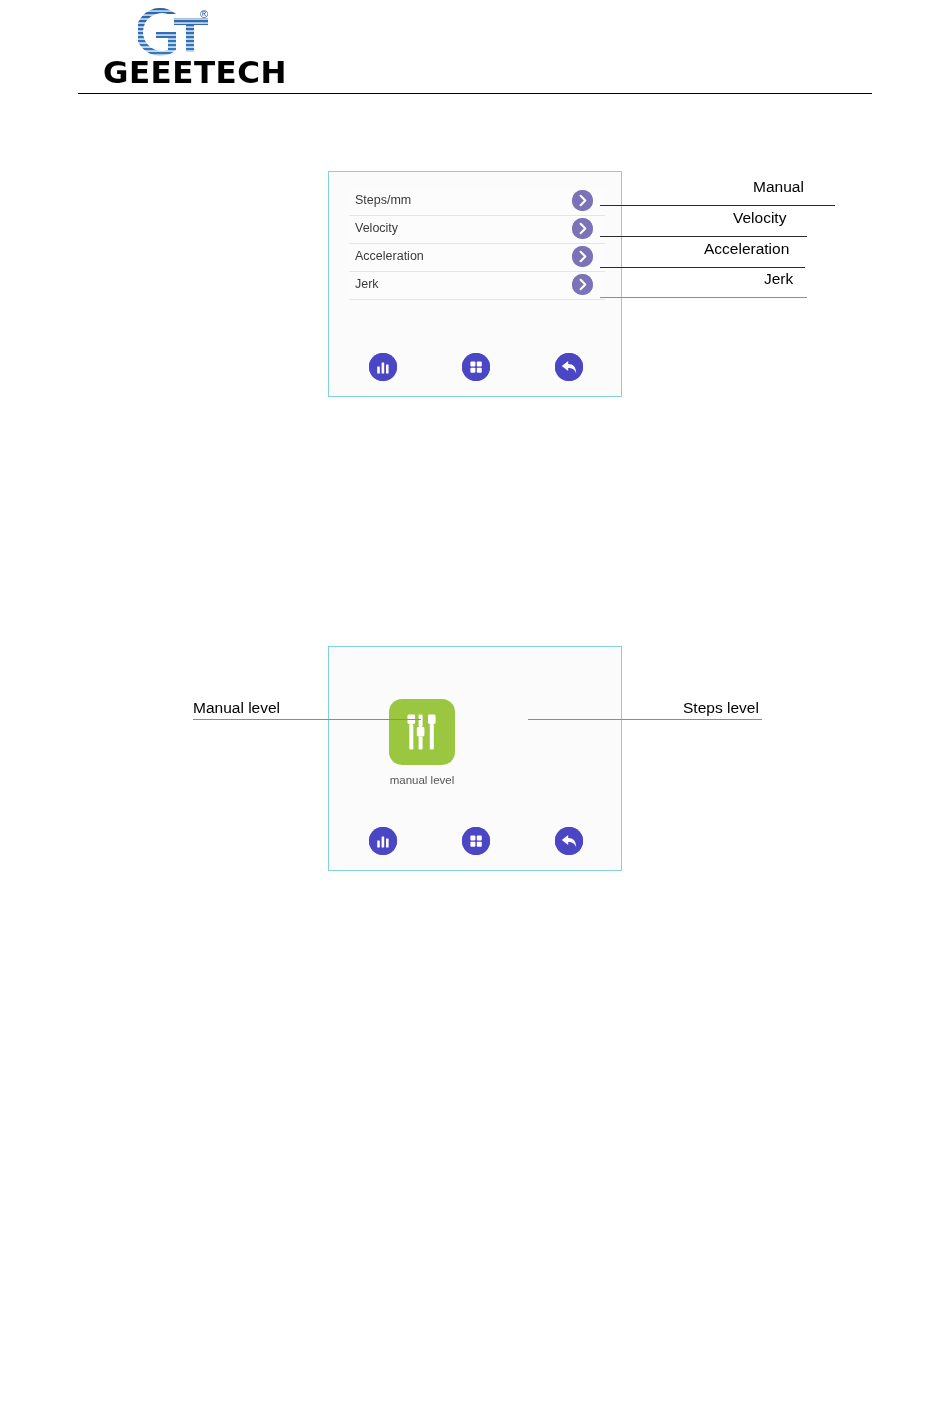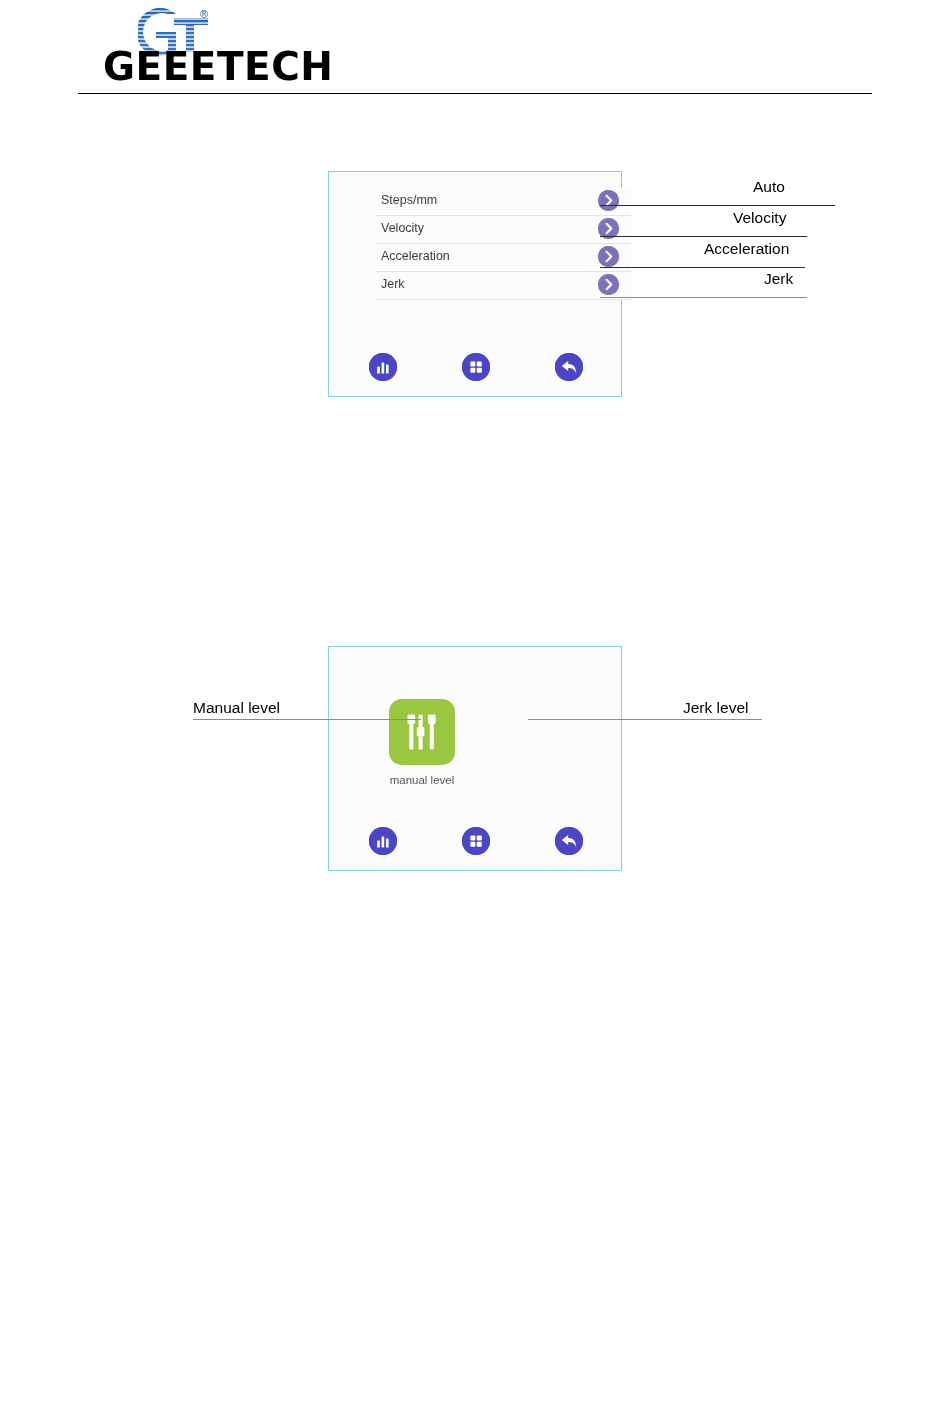--- a/index.html
+++ b/index.html
@@ -40,22 +40,22 @@
     position: absolute;
     left: 62px;
     top: 1px;
     font-size: 11px;
     color: #1b4f9c;
     line-height: 11px;
   }
   #logo-wordmark {
     position: absolute;
     left: -35px;
-    top: 36px;
-    font-size: 39px;
+    top: 46px;
+    font-size: 31px;
     font-weight: bold;
     letter-spacing: 0.5px;
     color: #000000;
     font-family: "DejaVu Sans", sans-serif;
     white-space: nowrap;
   }
   #header-rule {
     position: absolute;
     left: 78px;
     top: 93px;
@@ -83,21 +83,20 @@
     width: 294px;
     height: 225px;
   }
 
   
   #motion-menu-list {
     position: absolute;
     left: 20px;
     top: 16px;
     width: 256px;
-    margin-left: 26px;
   }
   .menu-row {
     position: relative;
     height: 27px;
     border-bottom: 1px solid #e4e4e4;
     background: #fcfcfc;
   }
   .menu-row-label {
     position: absolute;
     left: 6px;
@@ -278,21 +277,21 @@
       <svg width="28" height="28" viewBox="0 0 28 28">
         <circle cx="14" cy="14" r="14" fill="#4b46c4"></circle>
         <path d="M13.2 8.0 L13.2 11.0 C18.2 11.0 21.0 14.0 21.2 20.2 C19.4 15.8 16.8 14.9 13.2 14.9 L13.2 17.9 L6.8 13.0 Z" fill="#ffffff"></path>
       </svg>
     </span>
   </div>
 
 </div>
 
 <div class="callout-line callout-line-dark" style="left:600px; top:205px; width:235px;"></div>
-<div class="callout-label" style="left:753px; top:178px;">Auto</div>
+<div class="callout-label" style="left:753px; top:178px;">Manual</div>
 
 <div class="callout-line callout-line-dark" style="left:600px; top:236px; width:207px;"></div>
 <div class="callout-label" style="left:733px; top:209px;">Velocity</div>
 
 <div class="callout-line callout-line-dark" style="left:600px; top:267px; width:205px;"></div>
 <div class="callout-label" style="left:704px; top:240px;">Acceleration</div>
 
 <div class="callout-line" style="left:600px; top:297px; width:207px;"></div>
 <div class="callout-label" style="left:764px; top:270px;">Jerk</div>
 
@@ -339,13 +338,13 @@
       </svg>
     </span>
   </div>
 
 </div>
 
 <div class="callout-line" style="left:193px; top:719px; width:228px;"></div>
 <div class="callout-label" style="left:193px; top:699px;">Manual level</div>
 
 <div class="callout-line" style="left:528px; top:719px; width:234px;"></div>
-<div class="callout-label" style="left:683px; top:699px;">Jerk level</div>
+<div class="callout-label" style="left:683px; top:699px;">Steps level</div>
 
 </body></html>

